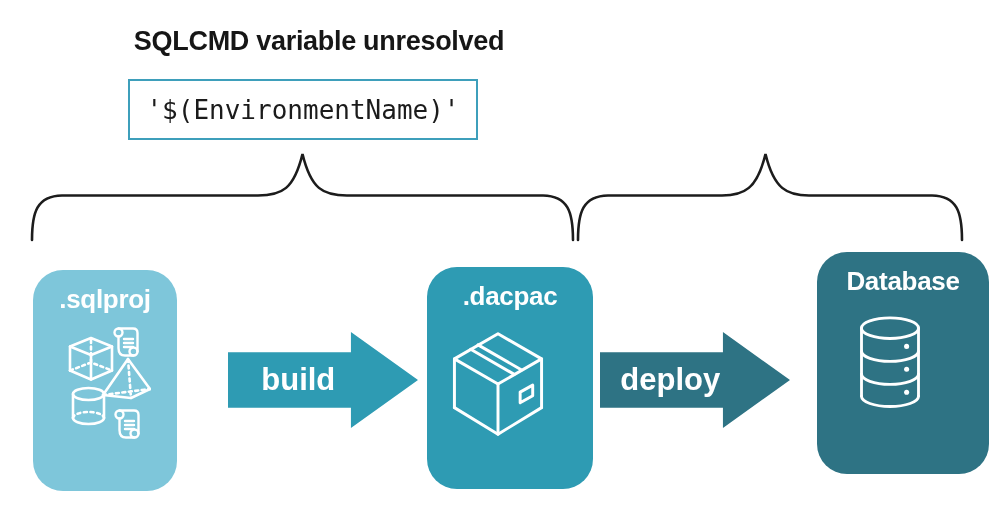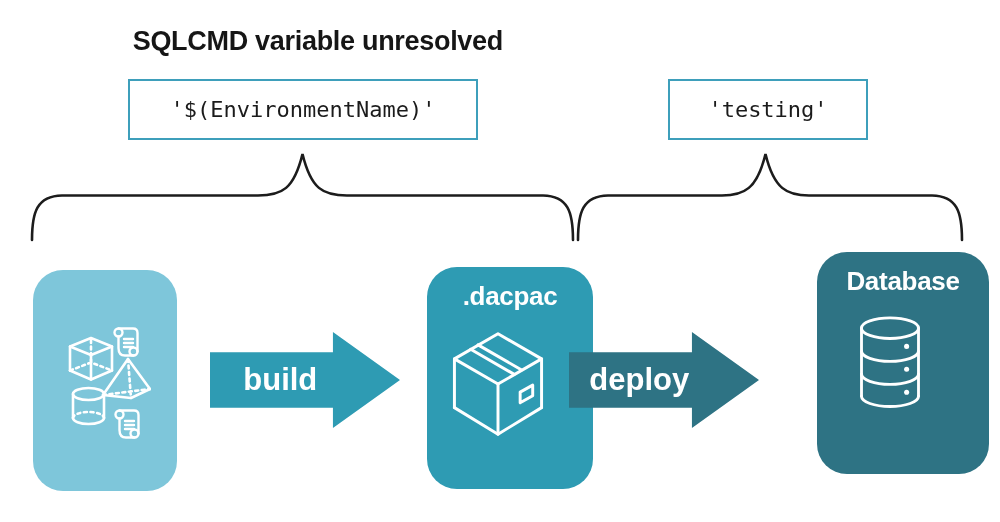--- a/index.html
+++ b/index.html
@@ -1,70 +1,68 @@
 <!DOCTYPE html>
 <html><head>
 <meta charset="utf-8">
 <style>
   html,body{margin:0;padding:0;background:#fff;}
   .canvas{position:relative;width:1000px;height:522px;background:#ffffff;overflow:hidden;
           font-family:"Liberation Sans",sans-serif;}
   .heading{position:absolute;top:26px;width:400px;text-align:center;font-size:27px;
            font-weight:700;color:#161616;letter-spacing:-0.3px;}
-  .heading-left{left:103px;text-align:right;}
+  .heading-left{left:119px;}
   .heading-right{left:566px;}
   .code-box{position:absolute;top:79px;height:61px;border:2px solid #3E9FBB;box-sizing:border-box;
             display:flex;align-items:center;justify-content:center;background:#fff;}
   .code-box-left{left:128px;width:350px;}
   .code-box-right{left:668px;width:200px;}
-  .code{font-family:"DejaVu Sans Mono","Liberation Mono",monospace;font-size:22px;color:#1b1b1b;white-space:pre;}
+  .code{font-family:"DejaVu Sans Mono","Liberation Mono",monospace;font-size:26px;color:#1b1b1b;white-space:pre;}
   .braces{position:absolute;left:0;top:0;width:1000px;height:522px;pointer-events:none;}
   .stage{position:absolute;border-radius:30px;}
   .stage-title{position:absolute;top:14px;left:0;width:100%;text-align:center;
                font-size:26px;font-weight:700;color:#ffffff;letter-spacing:-0.3px;}
   .stage-sqlproj{left:33px;top:270px;width:144px;height:221px;background:#7EC6DA;}
   .stage-dacpac{left:427px;top:267px;width:166px;height:222px;background:#2E9BB3;}
   .stage-database{left:817px;top:252px;width:172px;height:222px;background:#2E7384;}
   .sqlproj-icons{position:absolute;left:22px;top:54px;width:96px;height:118px;}
   .dacpac-icon{position:absolute;left:23px;top:59px;width:96px;height:116px;}
   .db-icon{position:absolute;left:35px;top:62px;width:76px;height:98px;}
-  .arrow{position:absolute;top:332px;width:190px;height:96px;}
+  .arrow{position:absolute;top:332px;width:190px;height:96px;margin-left:18px;}
   .arrow-build{left:210px;}
-  .arrow-deploy{left:569px;}
+  .arrow-deploy{left:582px;}
   .arrow-shape{position:absolute;inset:0;
      clip-path:polygon(0 21%,64.7% 21%,64.7% 0,100% 50%,64.7% 100%,64.7% 79%,0 79%);}
   .arrow-build .arrow-shape{background:#2E9BB3;}
   .arrow-deploy .arrow-shape{background:#2E7384;}
   .arrow-label{position:absolute;left:4%;top:0;width:66%;height:100%;display:flex;
      align-items:center;justify-content:center;font-size:31px;font-weight:700;color:#fff;}
   .icon-stroke{fill:none;stroke:#ffffff;stroke-linecap:round;stroke-linejoin:round;}
   .dash{stroke-dasharray:3 3.5;}
 </style>
 </head>
 <body>
 
 <div class="canvas">
 
   <div class="heading heading-left">SQLCMD variable unresolved</div>
 
   <div class="code-box code-box-left">
     <span class="code">'$(EnvironmentName)'</span>
   </div>
-  <div class="code-box code-box-right">
-    <span class="code">'testing'</span>
-  </div>
 
   <svg class="braces" viewBox="0 0 1000 522">
     <path d="M 32 240 C 32 212 37 196 62 195.5 L 258 195.5 C 282 195.5 294 189 302.5 154
          C 311 189 323 195.5 347 195.5 L 543 195.5 C 568 196 573 212 573 240" fill="none" stroke="#1c1c1c" stroke-width="2.6" stroke-linecap="round"></path>
     <path d="M 578 240 C 578 212 583 196 608 195.5 L 722 195.5 C 744 195.5 757 189 765.5 154
          C 774 189 787 195.5 809 195.5 L 932 195.5 C 957 196 962 212 962 240" fill="none" stroke="#1c1c1c" stroke-width="2.6" stroke-linecap="round"></path>
   </svg>
 
   <div class="stage stage-sqlproj">
+    <div class="stage-title">.sqlproj</div>
     <svg class="sqlproj-icons" viewBox="0 0 96 118">
 
       <g class="icon-stroke" stroke-width="2.4" transform="translate(56,1)">
         <circle cx="7.5" cy="7.5" r="4"></circle>
         <path d="M7.5,3.5 H22 Q26.5,3.5 26.5,8 V26.5"></path>
         <circle cx="22.5" cy="26.5" r="4"></circle>
         <path d="M7.5,11.5 V23 Q7.5,30.5 14,30.5 H22.5"></path>
         <path d="M13,14 H22 M13,18 H22 M13,22 H22"></path>
       </g>
 

